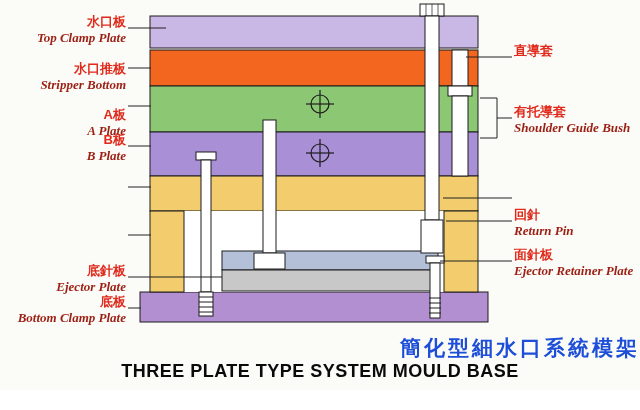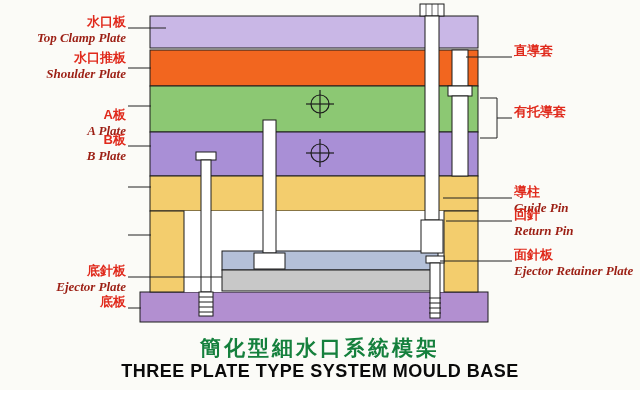--- a/index.html
+++ b/index.html
@@ -23,22 +23,22 @@
     font-family:"Liberation Sans", sans-serif;
     font-size:13px;font-weight:bold;color:#e02a1c;
   }
   .label .en{
     font-family:"Liberation Serif", serif;
     font-style:italic;font-weight:bold;
     font-size:13px;color:#9c1f14;
   }
   .title-zh{
     position:absolute;left:0;top:334px;width:640px;
-    text-align:center;
-    font-size:21px;font-weight:bold;color:#15803d;
+    text-align:right;
+    font-size:21px;font-weight:bold;color:#1d4ed8;
     letter-spacing:3px;
   }
   .title-en{
     position:absolute;left:0;top:361px;width:640px;
     text-align:center;
     font-size:18px;font-weight:bold;color:#0a0a0a;
     letter-spacing:0.5px;
   }
 </style>
 </head>
@@ -128,49 +128,47 @@
       <line x1="443" y1="198" x2="512" y2="198"></line>
       <line x1="446" y1="221" x2="512" y2="221"></line>
       <line x1="440" y1="261" x2="512" y2="261"></line>
     </g>
   </svg>
 
   <div class="label label-left" style="top:14px">
     <span class="zh">水口板</span>
     <span class="en">Top Clamp Plate</span>
   </div>
-  <div class="label label-left" style="top:50px">
+  <div class="label label-left" style="top:61px">
     <span class="zh">水口推板</span>
-    <span class="en">Shoulder Plate</span>
+    <span class="en">Stripper Bottom</span>
   </div>
   <div class="label label-left" style="top:107px">
     <span class="zh">A板</span>
     <span class="en">A Plate</span>
   </div>
   <div class="label label-left" style="top:132px">
     <span class="zh">B板</span>
     <span class="en">B Plate</span>
   </div>
   <div class="label label-left" style="top:263px">
     <span class="zh">底針板</span>
     <span class="en">Ejector Plate</span>
   </div>
   <div class="label label-left" style="top:294px">
     <span class="zh">底板</span>
+    <span class="en">Bottom Clamp Plate</span>
   </div>
 
   <div class="label label-right" style="top:43px">
     <span class="zh">直導套</span>
   </div>
   <div class="label label-right" style="top:104px">
     <span class="zh">有托導套</span>
-  </div>
-  <div class="label label-right" style="top:184px">
-    <span class="zh">導柱</span>
-    <span class="en">Guide Pin</span>
+    <span class="en">Shoulder Guide Bush</span>
   </div>
   <div class="label label-right" style="top:247px">
     <span class="zh">面針板</span>
     <span class="en">Ejector Retainer Plate</span>
   </div>
   <div class="label label-right" style="top:207px">
     <span class="zh">回針</span>
     <span class="en">Return Pin</span>
   </div>
 

